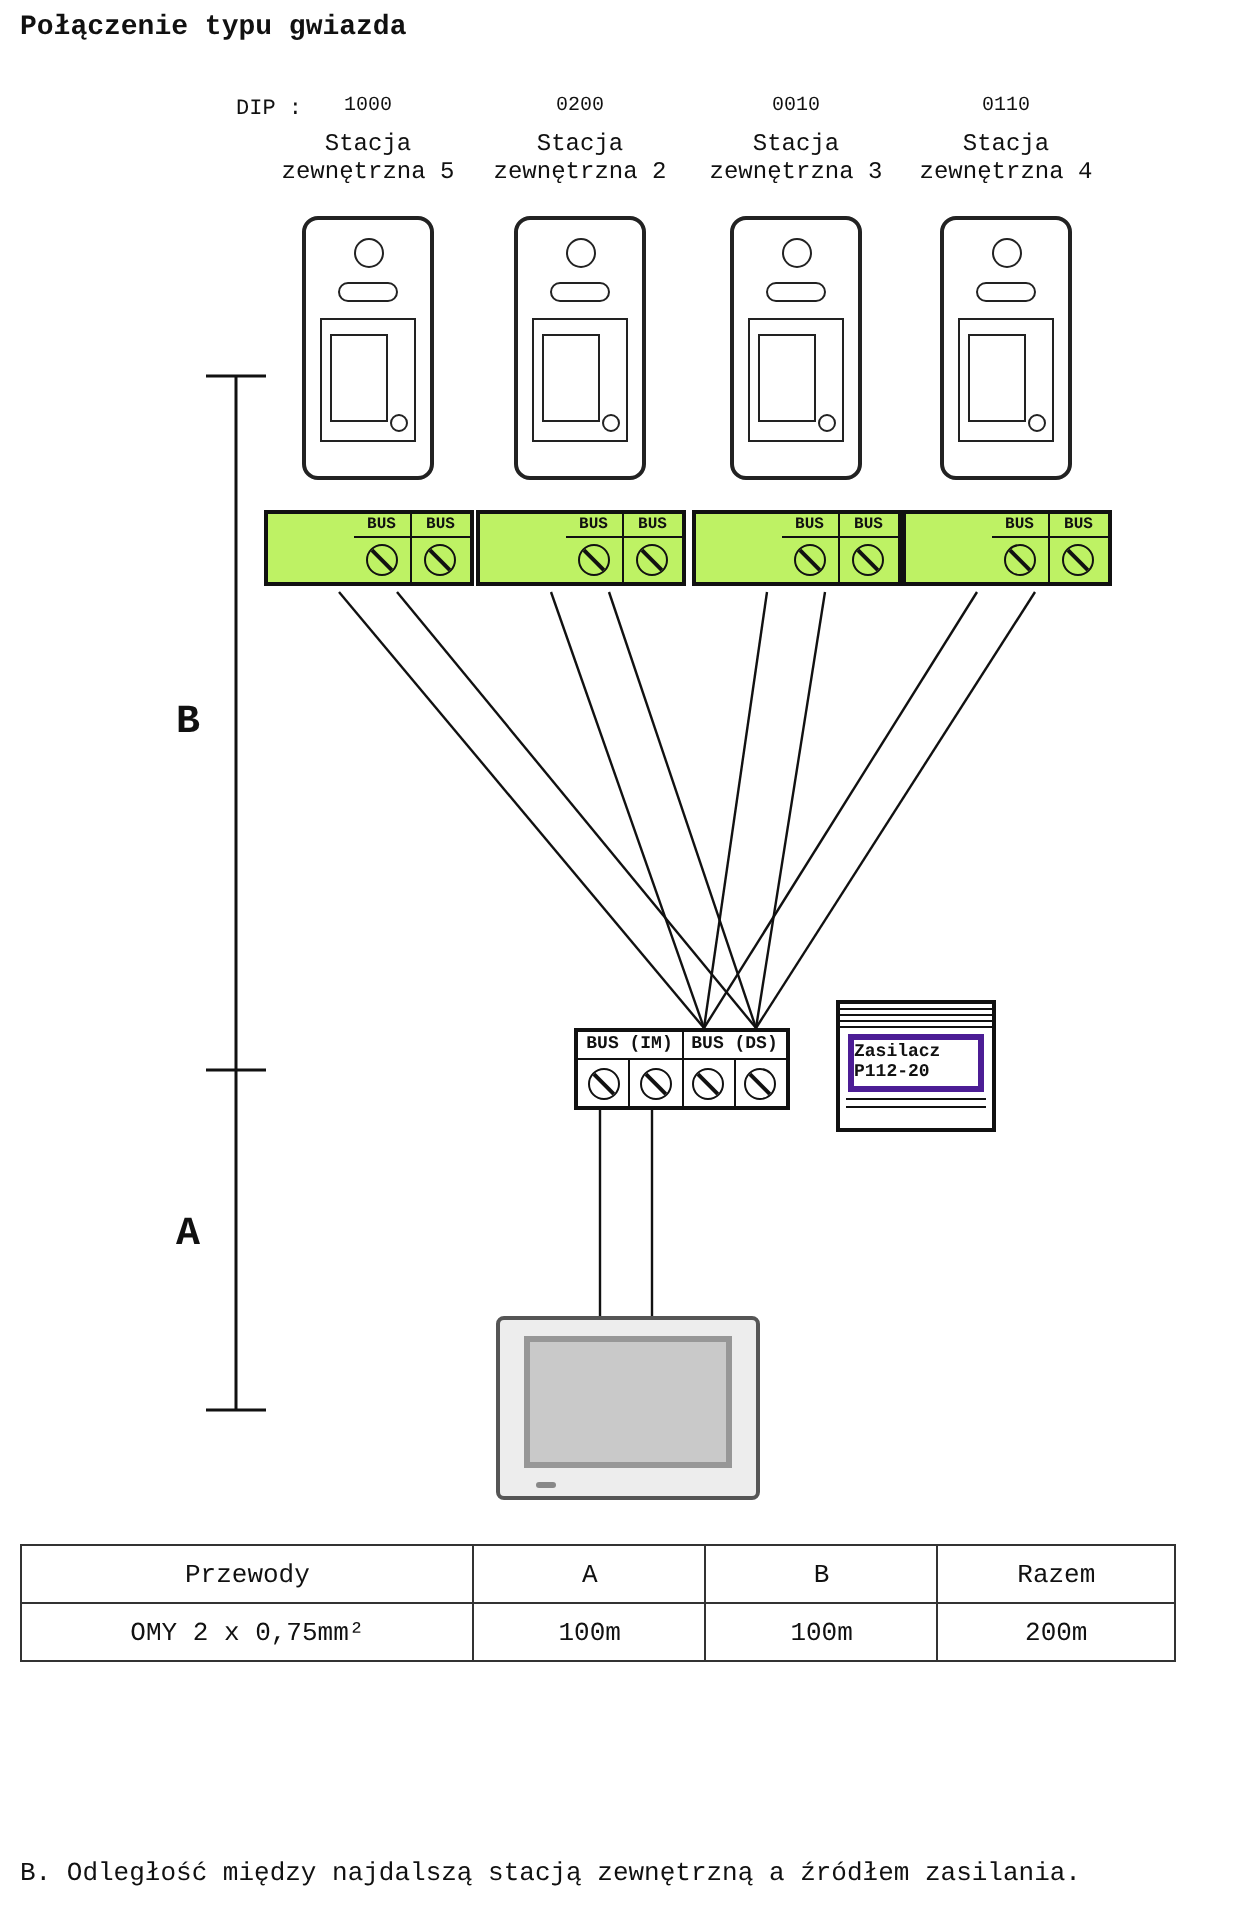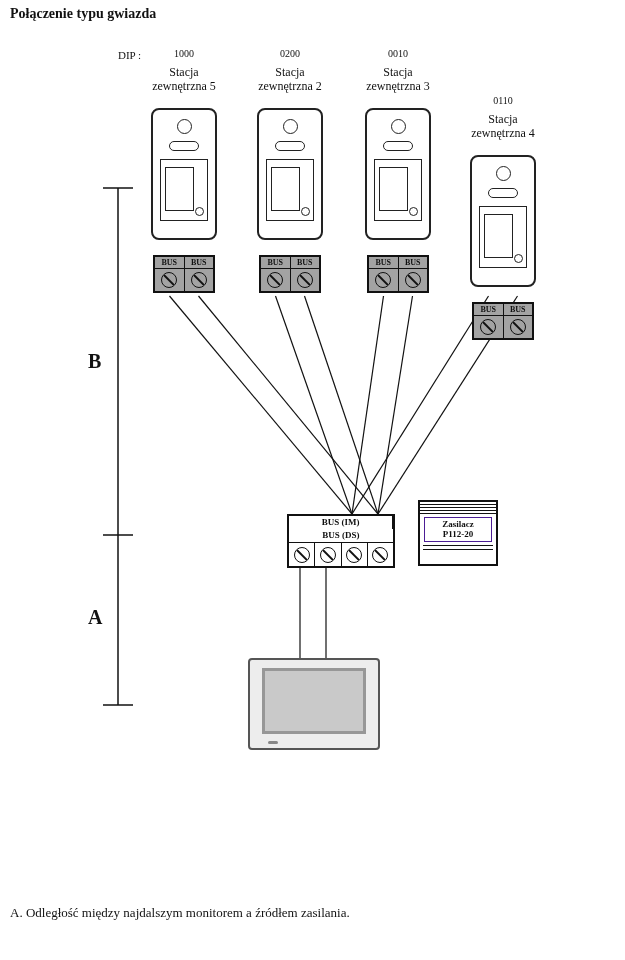--- a/index.html
+++ b/index.html
@@ -1,18 +1,18 @@
 <!DOCTYPE html>
 <html><head>
 <meta charset="utf-8">
 <style>
   html,body{margin:0;padding:0;background:#fff;}
   .page{
     position:relative;width:588px;height:960px;background:#fff;
-    font-family:Liberation Serif, serif;color:#111;overflow:hidden;
+    font-family:Liberation Mono, monospace;color:#111;overflow:hidden;
   }
   .abs{position:absolute;}
   .title{left:10px;top:6px;font-size:14px;font-weight:bold;}
   .dip-prefix{left:118px;top:49px;font-size:11px;}
 
   
   .station-col{position:absolute;top:48px;width:110px;text-align:center;}
   .dip-code{font-size:10px;height:16px;}
   .st-name{font-size:12px;line-height:1.2;height:30px;margin-top:1px;}
   .station-body{position:relative;margin:13px auto 0;width:62px;height:128px;
@@ -21,47 +21,47 @@
     border:1.5px solid #222;border-radius:50%;}
   .slot{position:absolute;left:0;right:0;margin:auto;top:31px;width:28px;height:8px;
     border:1.5px solid #222;border-radius:5px;}
   .panel{position:absolute;left:0;right:0;margin:auto;top:49px;width:46px;height:60px;
     border:1.5px solid #222;}
   .panel-in{position:absolute;left:4px;top:7px;width:27px;height:42px;border:1px solid #222;}
   .panel-dot{position:absolute;right:3px;bottom:4px;width:7px;height:7px;
     border:1px solid #222;border-radius:50%;}
 
   
-  .tblock{margin:15px auto 0;width:58px;border:2px solid #111;background:#a3a3a3;}
+  .tblock{margin:15px auto 0;width:58px;border:2px solid #111;background:#bef264;padding-left:43px;}
   .tb-labels{display:flex;border-bottom:1.5px solid #111;}
   .tb-labels span{flex:1;font-size:8px;font-weight:bold;line-height:11px;}
   .tb-labels span:first-child{border-right:1.5px solid #111;}
   .tb-screws{display:flex;height:22px;}
   .tb-screws .cell{flex:1;display:flex;align-items:center;justify-content:center;}
   .tb-screws .cell:first-child{border-right:1.5px solid #111;}
   .screw{width:14px;height:14px;border:1.5px solid #111;border-radius:50%;
     position:relative;overflow:hidden;}
   .screw::before{content:'';position:absolute;left:-3px;right:-3px;top:50%;
     margin-top:-0.75px;height:1.5px;background:#111;transform:rotate(45deg);}
 
   
   .hub{left:287px;top:514px;width:104px;border:2px solid #111;background:#fff;}
-  .hub-labels{display:flex;border-bottom:1.5px solid #111;flex-direction:column;}
+  .hub-labels{display:flex;border-bottom:1.5px solid #111;}
   .hub-labels span{flex:1;font-size:9px;font-weight:bold;line-height:13px;text-align:center;}
   .hub-labels span:first-child{border-right:1.5px solid #111;}
   .hub-screws{display:flex;height:23px;}
   .hub-screws .cell{flex:1;display:flex;align-items:center;justify-content:center;}
   .hub-screws .cell:not(:last-child){border-right:1px solid #111;}
 
   
   .psu{left:418px;top:500px;width:76px;height:62px;border:2px solid #111;background:#fff;}
   .psu-fins{height:11px;border-bottom:1px solid #111;
     background:repeating-linear-gradient(to bottom,#fff 0 2px,#111 2px 3px);}
-  .psu-label{margin:3px 4px 2px;border:1px solid #4c1d95;font-size:9px;font-weight:bold;
-    text-align:center;line-height:1.15;padding:1px 0;}
+  .psu-label{margin:3px 4px 2px;border:3px solid #4c1d95;font-size:9px;font-weight:bold;
+    text-align:left;line-height:1.15;padding:1px 0;}
   .psu-line{margin:3px 3px 0;border-top:1.5px solid #111;}
 
   
   .monitor{left:248px;top:658px;width:128px;height:88px;border:2px solid #555;
     border-radius:4px;background:#ededed;}
   .mon-screen{position:absolute;left:12px;top:8px;width:98px;height:60px;
     border:3px solid #979797;background:#c9c9c9;}
   .mon-dot{position:absolute;left:18px;bottom:4px;width:10px;height:3px;
     background:#888;border-radius:2px;}
   .mon-base{left:257px;top:748px;width:110px;height:2px;background:#555;}
@@ -196,21 +196,21 @@
         <div class="cell">
             <span class="screw"></span>
           </div>
         <div class="cell">
             <span class="screw"></span>
           </div>
       </div>
     </div>
   </div>
 
-  <div class="station-col" style="left:448px;margin-top:47px;">
+  <div class="station-col" style="left:448px;">
     <div class="dip-code">0110</div>
     <div class="st-name">
       <span>Stacja</span><br>
       <span>zewnętrzna 4</span>
     </div>
     <div class="station-body">
       <div class="spk"></div>
       <div class="slot"></div>
       <div class="panel">
         <div class="panel-in"></div>
@@ -268,18 +268,30 @@
   </div>
 
   <div class="abs monitor">
     <div class="mon-screen"></div>
     <div class="mon-dot"></div>
   </div>
   <div class="abs mon-base"></div>
 
   <table class="cable-table">
     <tbody>
+        <tr>
+      <td class="c0">Przewody</td>
+      <td class="c1">A</td>
+      <td class="c2">B</td>
+      <td class="c3">Razem</td>
+    </tr>
+    <tr>
+      <td>OMY 2 x 0,75mm²</td>
+      <td>100m</td>
+      <td>100m</td>
+      <td>200m</td>
+    </tr>
   </tbody>
     </table>
 
-  <div class="abs footnote fn-a">A. Odległość między najdalszym monitorem a źródłem zasilania.</div>
+  <div class="abs footnote fn-b">B. Odległość między najdalszą stacją zewnętrzną a źródłem zasilania.</div>
 
 </div>
 
 </body></html>

